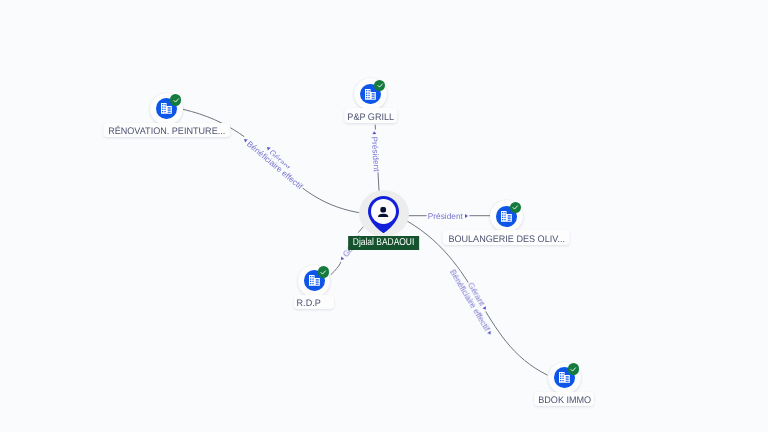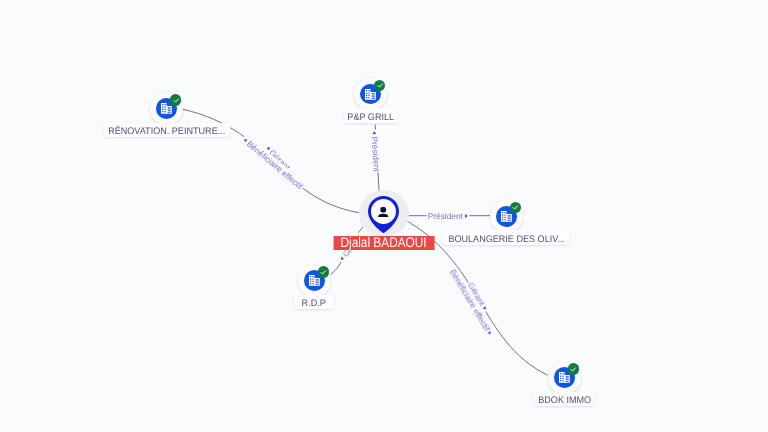--- a/index.html
+++ b/index.html
@@ -11,29 +11,29 @@
   .ring{position:absolute;left:-16.3px;top:-16.0px;width:32.6px;height:32.0px;border-radius:50%;background:#fdfdfd;
         box-shadow:0 1px 3px rgba(30,40,80,.13),0 0 0 .5px rgba(40,50,90,.04);}
   .disc{position:absolute;left:-10.4px;top:-10.2px;width:20.8px;height:20.4px;border-radius:50%;background:#0d56e8;
         display:flex;align-items:center;justify-content:center;}
   .disc svg{width:10.8px;height:10.8px;display:block;}
   .check{position:absolute;left:3.6px;top:-14.2px;width:11.2px;height:11.1px;border-radius:50%;background:#147a3e;
         display:flex;align-items:center;justify-content:center;}
   .check svg{width:8.4px;height:8.4px;display:block;}
   .nlabel{position:absolute;left:0;top:14.2px;transform:translateX(-50%);box-sizing:border-box;
       background:#fdfdfe;border-radius:4px;padding:5.4px 4.9px 0.9px;white-space:nowrap;
-      font-size:9.5px;color:#4d5370;line-height:8.4px;min-width:40px;text-align:center;
+      font-size:9.5px;color:#4d5370;line-height:8.4px;min-width:40px;text-align:left;
       box-shadow:0 1px 2.5px rgba(40,50,90,.13);}
   .nlabel .sq{display:inline-block;backface-visibility:hidden;transform:scaleX(0.955);transform-origin:50% 50%;margin:0 -2.6px;}
 
   .pin{position:absolute;left:-15.5px;top:-17.5px;width:31px;height:37.3px;}
   .pinhalo{position:absolute;left:-25px;top:-24px;width:50px;height:47px;border-radius:50%;background:radial-gradient(circle,#ededee 0%,#ededee 76%,#f2f3f4 90%,#fafbfd 100%);}
   .pinlabel{position:absolute;left:0;top:22.1px;transform:translateX(-50%);
-      background:#ef4444;border-radius:0;padding:3.3px 5.6px 3.3px;white-space:nowrap;
-      font-size:14px;color:#ffffff;line-height:7.9px;}
+      background:#14532d;border-radius:0;padding:3.3px 5.6px 3.3px;white-space:nowrap;
+      font-size:10px;color:#ffffff;line-height:7.9px;}
   .pinlabel .sq{display:inline-block;backface-visibility:hidden;transform:scaleX(0.845);transform-origin:50% 50%;margin:0 -6.15px;}
 
   .elgrp{position:absolute;white-space:nowrap;font-size:8.3px;color:#7b77cf;
       transform-origin:0 50%;line-height:8.3px;height:8.3px;margin-top:-4.15px;background:#fafbfd;
       box-shadow:0 0 0 1.4px #fafbfd;}
   .elgrp .etext{display:inline-block;white-space:nowrap;vertical-align:top;backface-visibility:hidden;}
   .elgrp.back{padding-left:5.4px;}
   .elgrp.fwd{padding-right:5.4px;}
   .amark{position:absolute;top:2.15px;width:0;height:0;
       border-top:2px solid transparent;border-bottom:2px solid transparent;}

